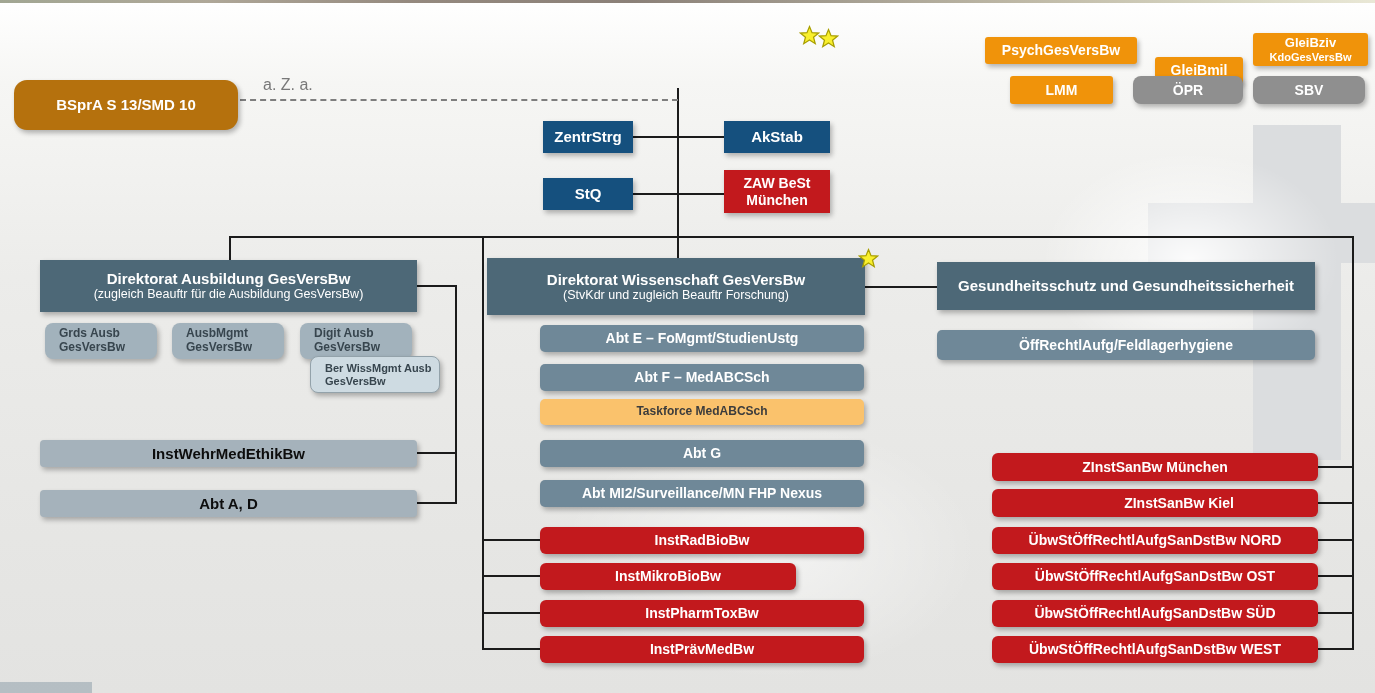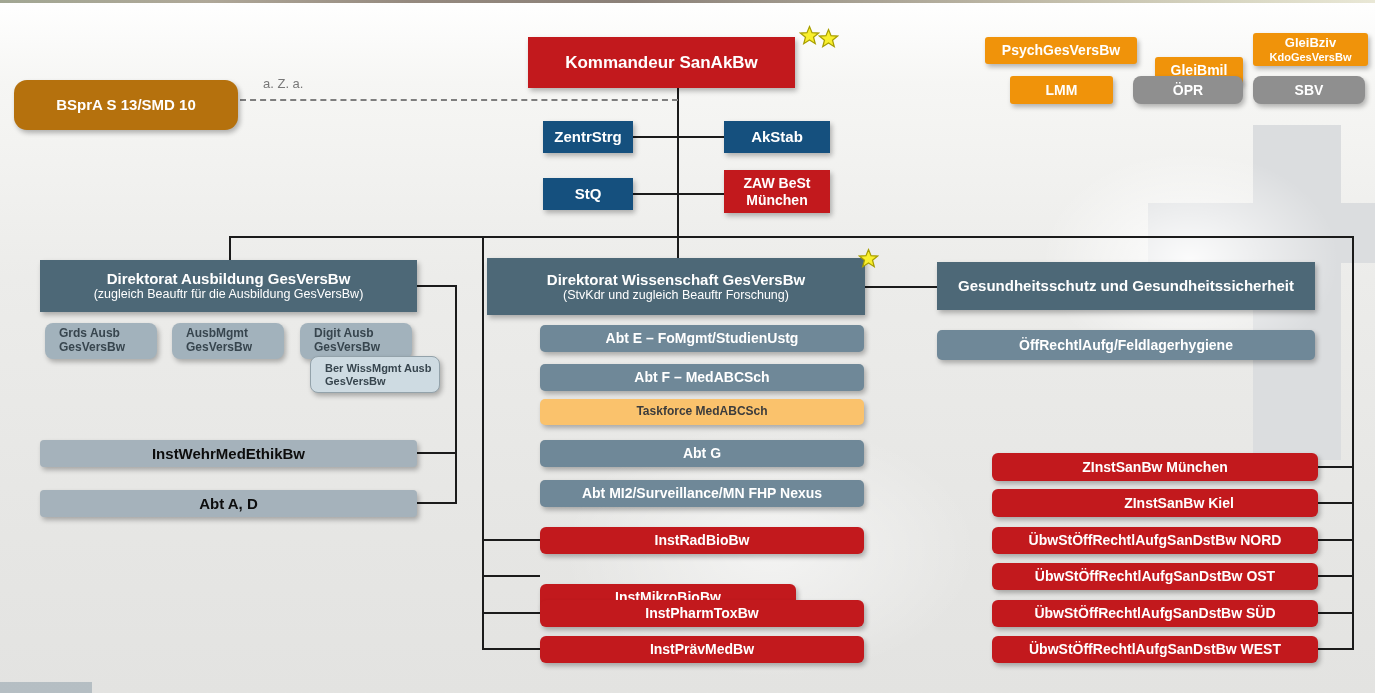--- a/index.html
+++ b/index.html
@@ -44,21 +44,21 @@
   .fs14{font-size:14px;}
   .fs13{font-size:13px;}
   .fs12{font-size:12px;}
   .fs11{font-size:11px;}
   .sub{font-weight:normal;font-size:12.5px;}
   .two-line-left{align-items:flex-start;text-align:left;padding-left:14px;}
 
   .hline{position:absolute;height:2px;background:#1b1b1b;}
   .vline{position:absolute;width:2px;background:#1b1b1b;}
   .dashline{position:absolute;height:0;border-top:2px dashed #7e7e7e;}
-  .aza{position:absolute;color:#787878;font-size:13px;}
+  .aza{position:absolute;color:#787878;font-size:16px;}
   .star{position:absolute;width:21px;height:21px;}
 </style>
 </head>
 <body>
 
 <div id="stage">
 
   <div class="bg-cross-v"></div>
   <div class="bg-cross-h"></div>
   <div class="bg-glow1"></div>
@@ -87,21 +87,20 @@
   <div class="hline" style="left:865px;top:286px;width:72px;"></div>
 
   <div class="vline" style="left:1352px;top:236px;height:414px;"></div>
   <div class="hline" style="left:1318px;top:466px;width:36px;"></div>
   <div class="hline" style="left:1318px;top:502px;width:36px;"></div>
   <div class="hline" style="left:1318px;top:539px;width:36px;"></div>
   <div class="hline" style="left:1318px;top:575px;width:36px;"></div>
   <div class="hline" style="left:1318px;top:612px;width:36px;"></div>
   <div class="hline" style="left:1318px;top:648px;width:36px;"></div>
 
-  <div class="box red fs17" style="left:528px;top:37px;width:267px;height:51px;">Kommandeur SanAkBw</div>
   <svg class="star" style="left:799px;top:25px;" viewBox="0 0 24 24">
     <path d="M12 1.8 L14.9 8.8 L22.5 9.2 L16.6 14 L18.6 21.4 L12 17.2 L5.4 21.4 L7.4 14 L1.5 9.2 L9.1 8.8 Z" fill="#f9ef2d" stroke="#a89e00" stroke-width="1.4"></path>
   </svg>
   <svg class="star" style="left:818px;top:28px;" viewBox="0 0 24 24">
     <path d="M12 1.8 L14.9 8.8 L22.5 9.2 L16.6 14 L18.6 21.4 L12 17.2 L5.4 21.4 L7.4 14 L1.5 9.2 L9.1 8.8 Z" fill="#f9ef2d" stroke="#a89e00" stroke-width="1.4"></path>
   </svg>
 
   <div class="box brown fs15" style="left:14px;top:80px;width:224px;height:50px;">BSprA S 13/SMD 10</div>
   <div class="aza" style="left:263px;top:76px;">a. Z. a.</div>
 
@@ -152,21 +151,21 @@
   </div>
   <svg class="star" style="left:858px;top:248px;z-index:2;" viewBox="0 0 24 24">
     <path d="M12 1.8 L14.9 8.8 L22.5 9.2 L16.6 14 L18.6 21.4 L12 17.2 L5.4 21.4 L7.4 14 L1.5 9.2 L9.1 8.8 Z" fill="#f9ef2d" stroke="#a89e00" stroke-width="1.4"></path>
   </svg>
   <div class="box slate fs14" style="left:540px;top:325px;width:324px;height:27px;">Abt E – FoMgmt/StudienUstg</div>
   <div class="box slate fs14" style="left:540px;top:364px;width:324px;height:27px;">Abt F – MedABCSch</div>
   <div class="box amber fs12" style="left:540px;top:399px;width:324px;height:26px;">Taskforce MedABCSch</div>
   <div class="box slate fs14" style="left:540px;top:440px;width:324px;height:27px;">Abt G</div>
   <div class="box slate fs14" style="left:540px;top:480px;width:324px;height:27px;">Abt MI2/Surveillance/MN FHP Nexus</div>
   <div class="box redrow fs14" style="left:540px;top:527px;width:324px;height:27px;">InstRadBioBw</div>
-  <div class="box redrow fs14" style="left:540px;top:563px;width:256px;height:27px;margin-top:21px;">InstMikroBioBw</div>
+  <div class="box redrow fs14" style="left:540px;top:563px;width:256px;height:27px;">InstMikroBioBw</div>
   <div class="box redrow fs14" style="left:540px;top:600px;width:324px;height:27px;">InstPharmToxBw</div>
   <div class="box redrow fs14" style="left:540px;top:636px;width:324px;height:27px;">InstPrävMedBw</div>
 
   <div class="box slate-dark fs15" style="left:937px;top:262px;width:378px;height:48px;">Gesundheitsschutz und Gesundheitssicherheit</div>
   <div class="box slate fs14" style="left:937px;top:330px;width:378px;height:30px;">ÖffRechtlAufg/Feldlagerhygiene</div>
   <div class="box redrow fs14" style="left:992px;top:453px;width:326px;height:28px;">ZInstSanBw München</div>
   <div class="box redrow fs14" style="left:992px;top:489px;width:326px;height:28px;padding-left:48px;">ZInstSanBw Kiel</div>
   <div class="box redrow fs14" style="left:992px;top:527px;width:326px;height:27px;">ÜbwStÖffRechtlAufgSanDstBw NORD</div>
   <div class="box redrow fs14" style="left:992px;top:563px;width:326px;height:27px;">ÜbwStÖffRechtlAufgSanDstBw OST</div>
   <div class="box redrow fs14" style="left:992px;top:600px;width:326px;height:27px;">ÜbwStÖffRechtlAufgSanDstBw SÜD</div>

